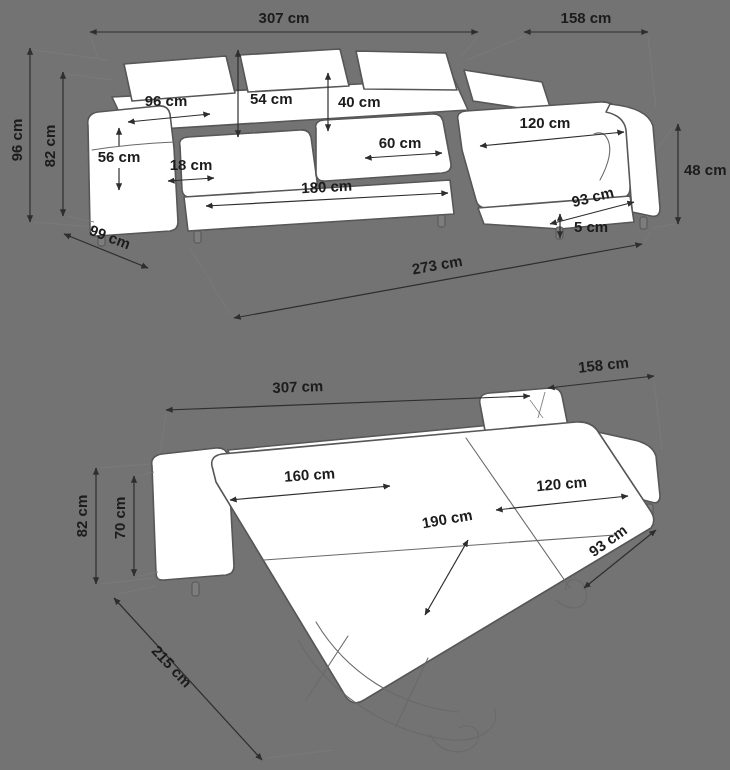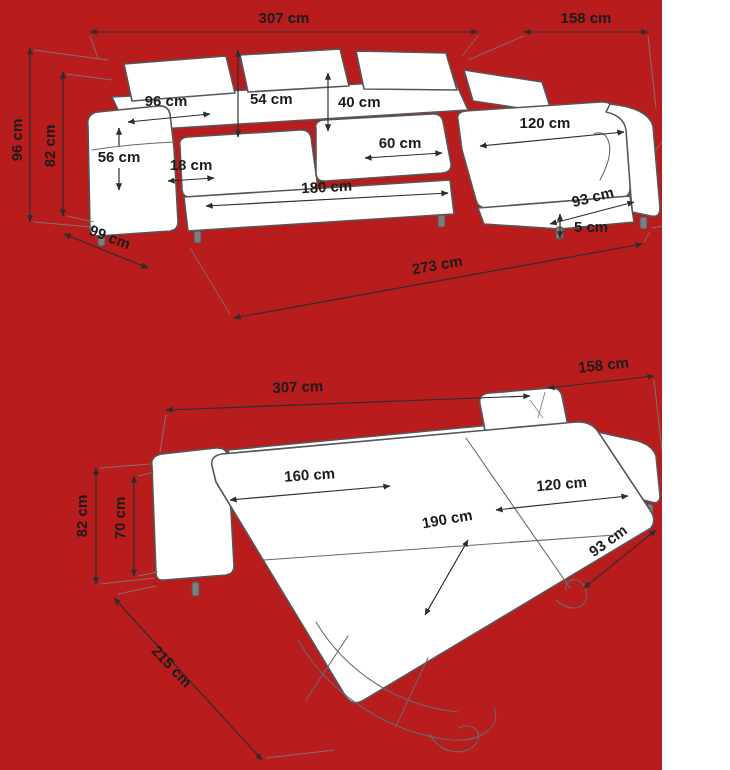--- a/index.html
+++ b/index.html
@@ -1,16 +1,16 @@
 <!DOCTYPE html>
 <html><head>
 <meta charset="utf-8">
 <style>
   html,body{margin:0;padding:0;background:#ffffff;}
-  .canvas{width:662px;height:770px;position:relative;background:#b91c1c;overflow:hidden;text-align:center;}
+  .canvas{width:730px;height:770px;position:relative;background:#737373;overflow:hidden;text-align:center;}
   svg{display:block;}
   text{font-family:"Liberation Sans",sans-serif;font-size:15px;font-weight:600;fill:#1c1c1c;}
   .dim{stroke:#2e2e2e;stroke-width:1.2;fill:none;}
   .ext{stroke:#7a7a7a;stroke-width:0.9;fill:none;}
   .draw{stroke:#575757;stroke-width:1.6;fill:#ffffff;stroke-linejoin:round;stroke-linecap:round;}
   .thin{stroke:#6a6a6a;stroke-width:1.1;fill:none;stroke-linecap:round;}
   .leg{fill:#7d7d7d;stroke:#575757;stroke-width:1;}
 </style>
 </head>
 <body>

